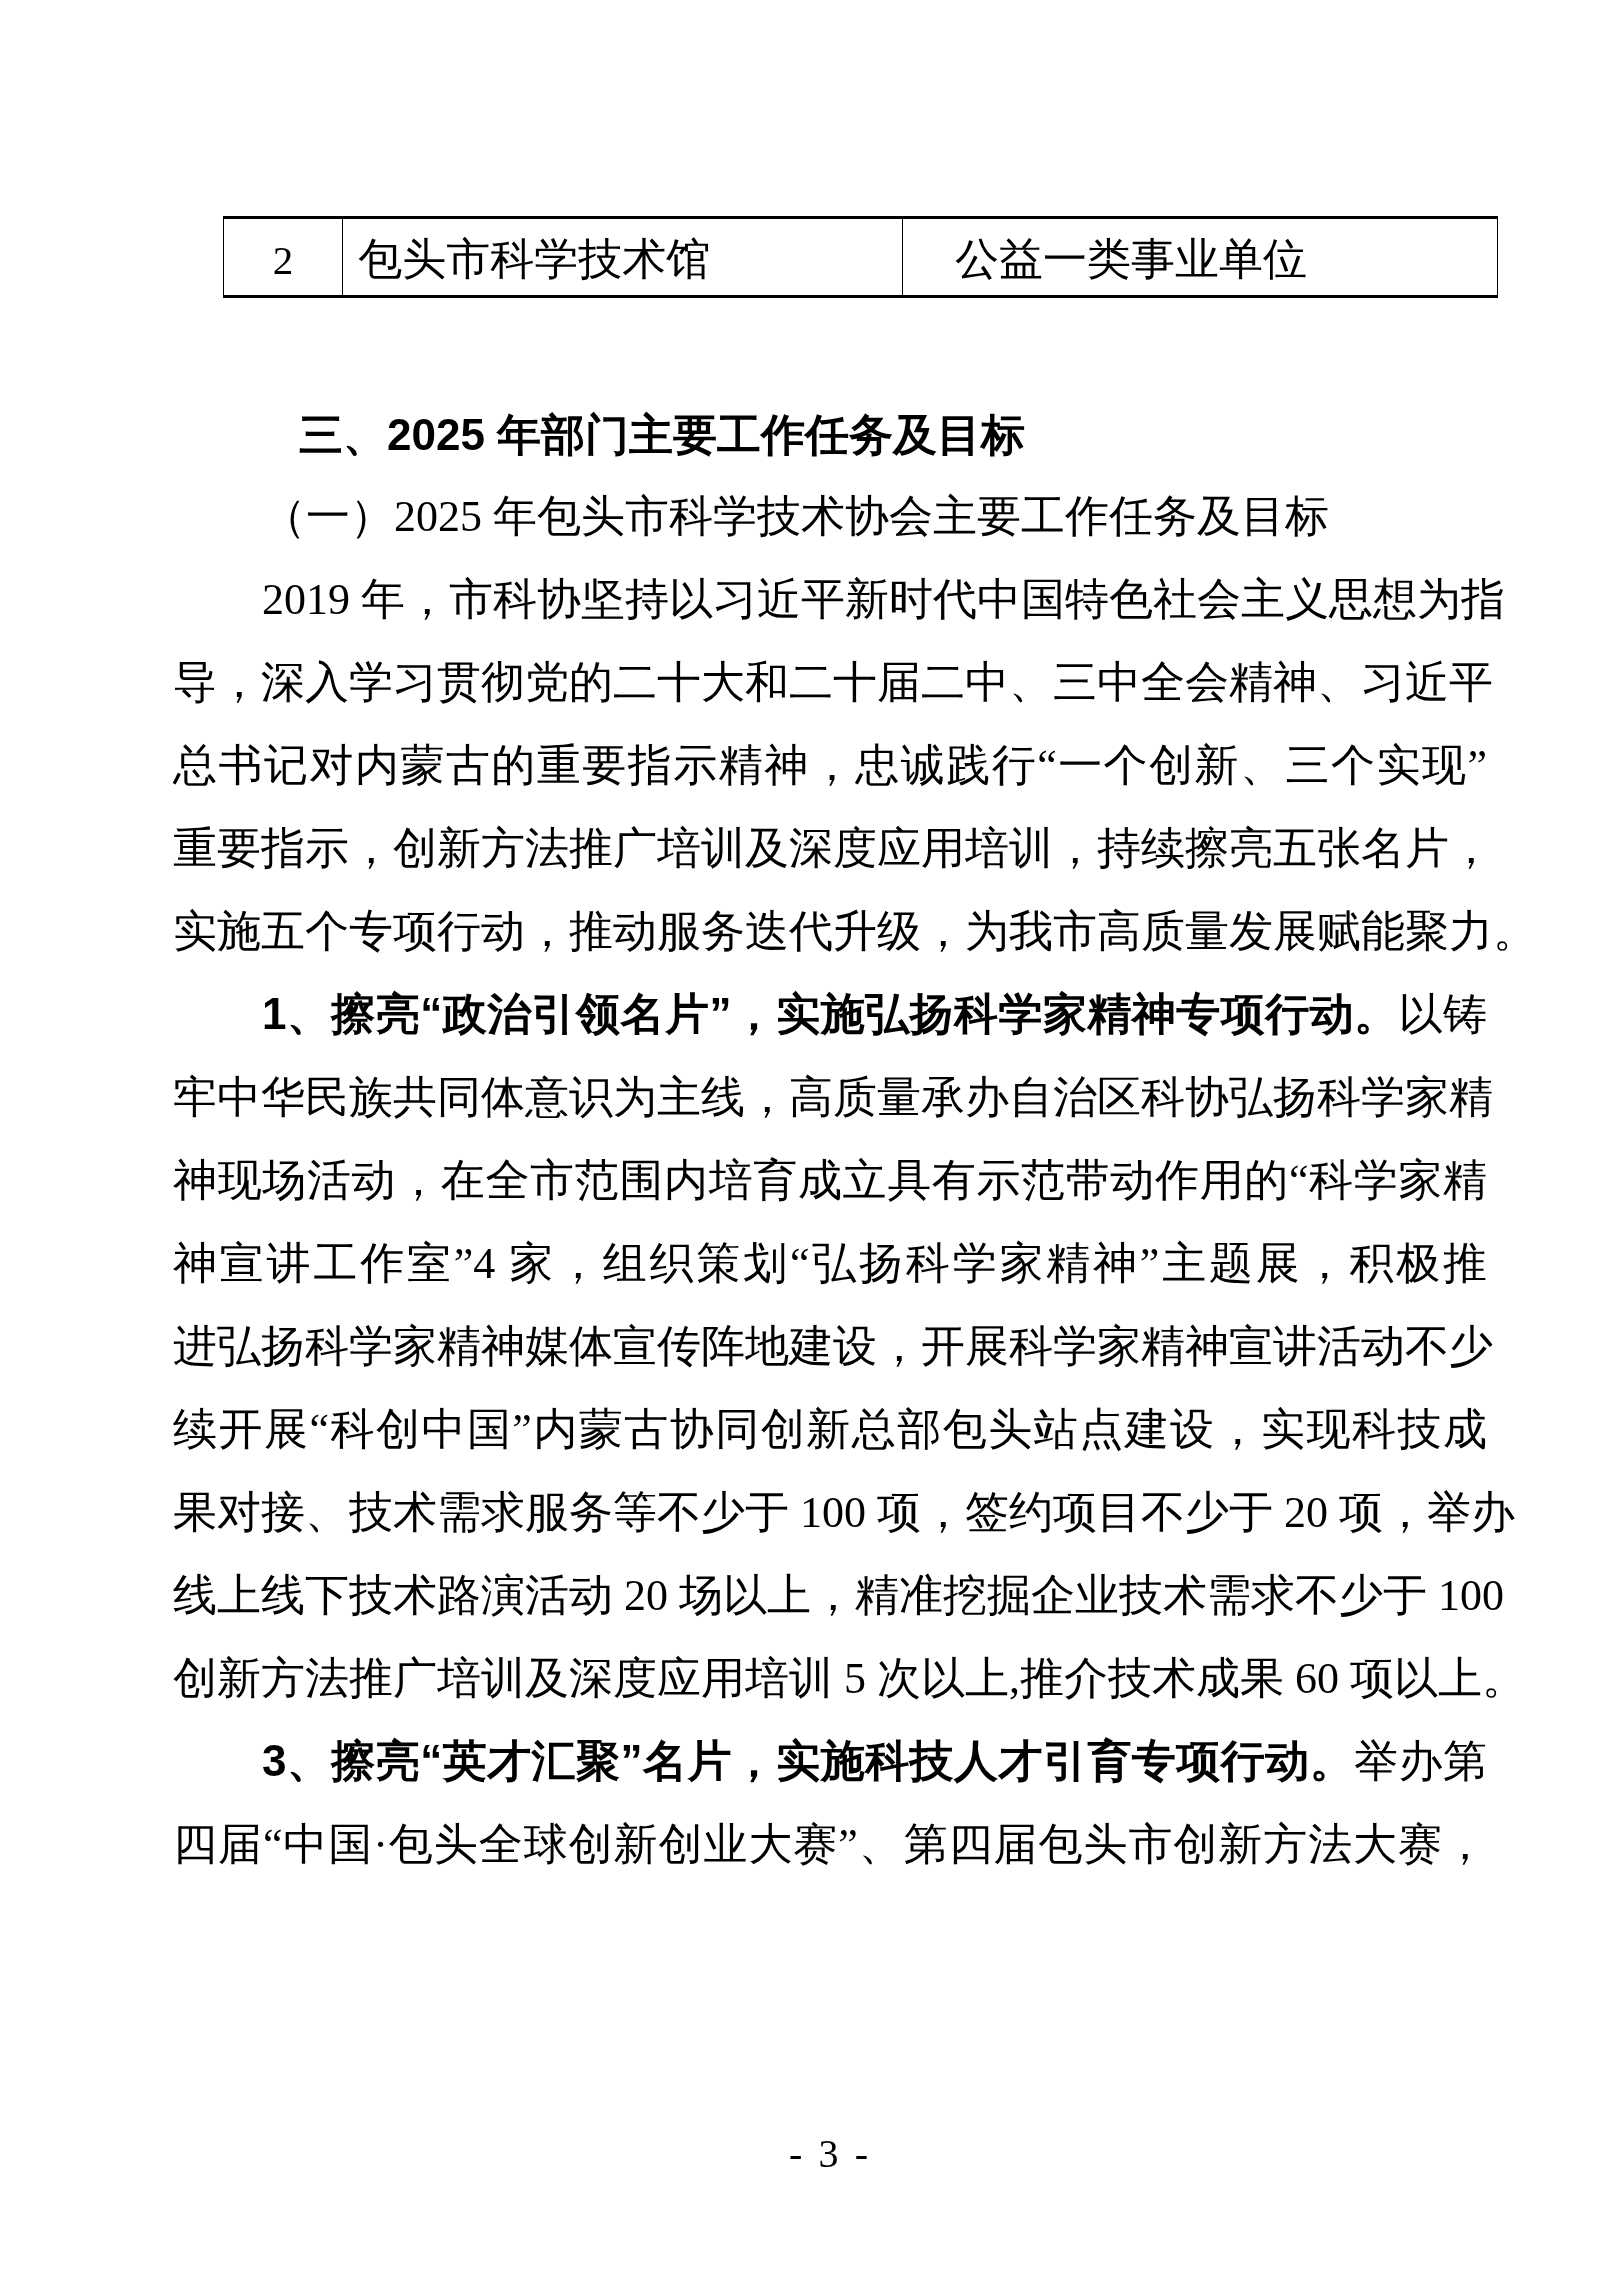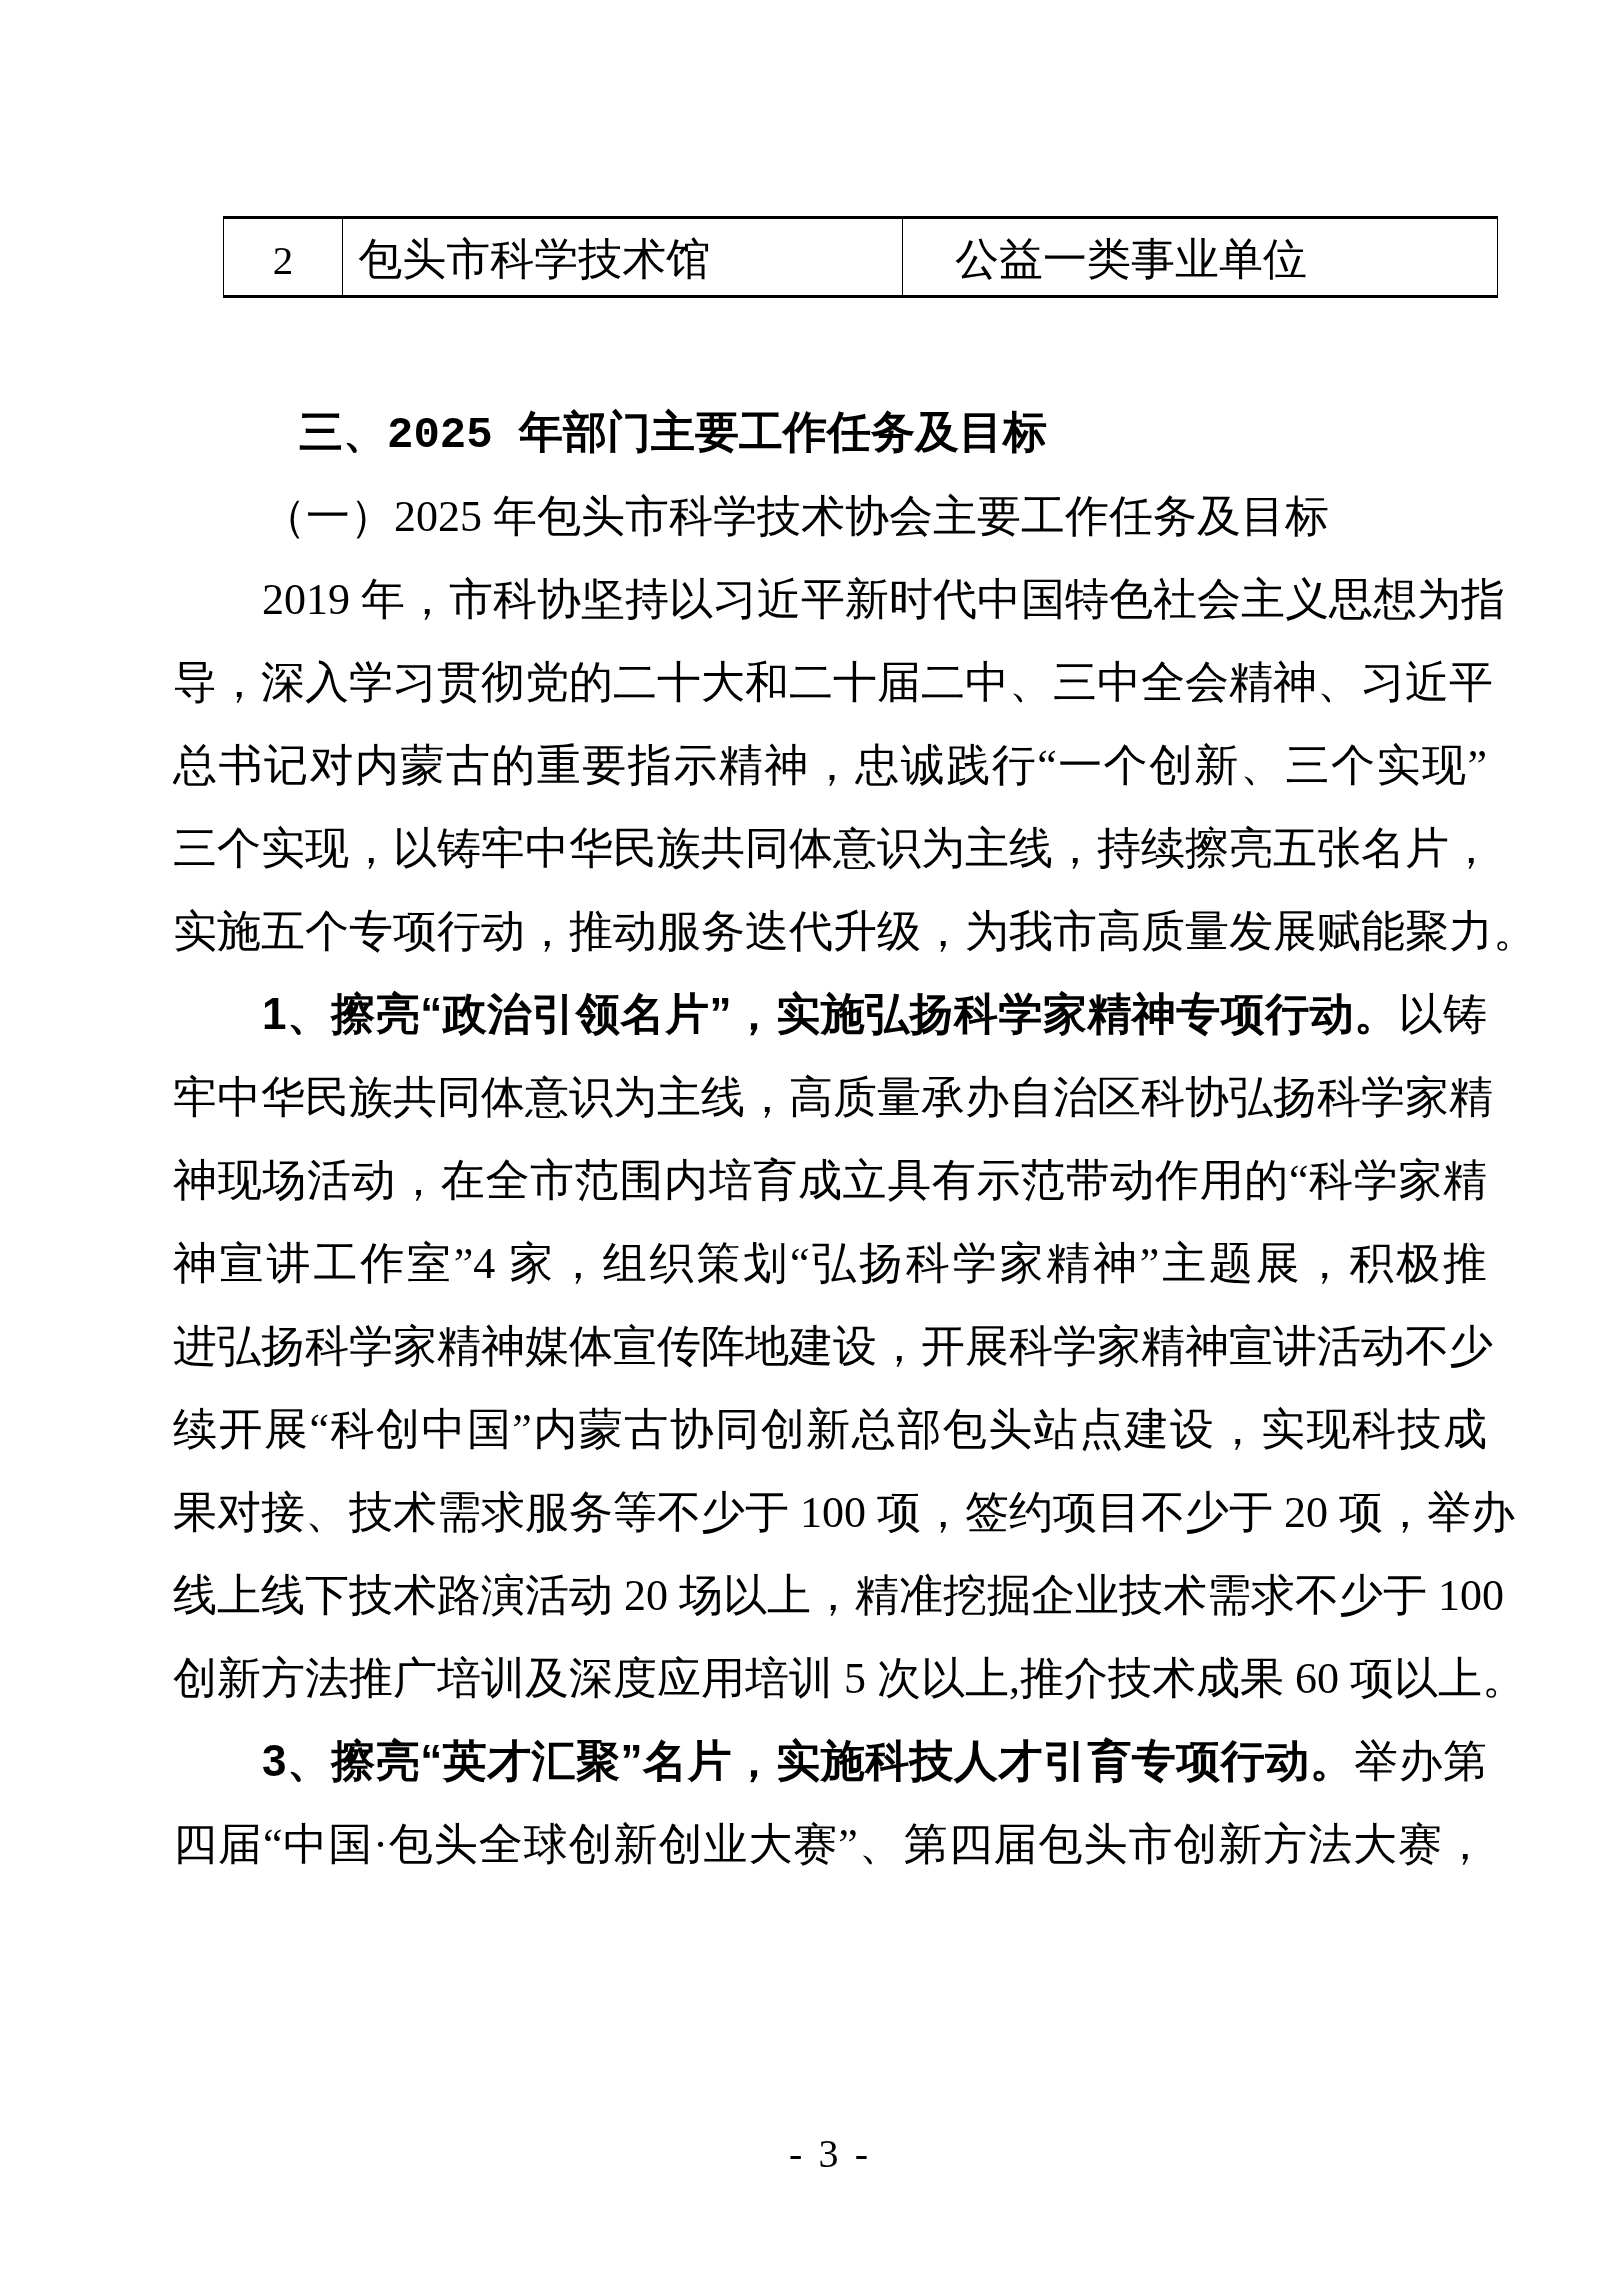--- a/index.html
+++ b/index.html
@@ -39,21 +39,21 @@
   }
   .line{
     white-space:nowrap;
     text-align:justify;
     text-align-last:justify;
     text-justify:inter-character;
   }
   .line.short{text-align:left;text-align-last:left;}
   .line.indent{text-indent:89px;}
   .heading{
-    font-family:Liberation Mono, monospace;
+    font-family:Liberation Sans, sans-serif;
     font-weight:700;
     padding-left:126px;
     text-align:right;text-align-last:left;
     white-space:nowrap;
   }
   .subheading{
     text-indent:89px;
     text-align:left;text-align-last:left;
     white-space:nowrap;
   }
@@ -86,21 +86,21 @@
     </div>
   </div>
 
   <div class="content">
     <div class="heading">三、2025 年部门主要工作任务及目标</div>
     <div class="subheading">（一）2025 年包头市科学技术协会主要工作任务及目标</div>
 
     <div class="line indent"><b></b><span>2019 年，市科协坚持以习近平新时代中国特色社会主义思想为指</span></div>
     <div class="line"><b></b><span>导，深入学习贯彻党的二十大和二十届二中、三中全会精神、习近平</span></div>
     <div class="line"><b></b><span>总书记对内蒙古的重要指示精神，忠诚践行“一个创新、三个实现”</span></div>
-    <div class="line"><b></b><span>三个实现，以铸牢中华民族共同体意识为主线，持续擦亮五张名片，</span></div>
+    <div class="line"><b></b><span>重要指示，创新方法推广培训及深度应用培训，持续擦亮五张名片，</span></div>
     <div class="line"><b></b><span>实施五个专项行动，推动服务迭代升级，为我市高质量发展赋能聚力。</span></div>
     <div class="line indent"><b>1、擦亮“政治引领名片”，实施弘扬科学家精神专项行动。</b><span>以铸</span></div>
     <div class="line"><b></b><span>牢中华民族共同体意识为主线，高质量承办自治区科协弘扬科学家精</span></div>
     <div class="line"><b></b><span>神现场活动，在全市范围内培育成立具有示范带动作用的“科学家精</span></div>
     <div class="line"><b></b><span>神宣讲工作室”4 家，组织策划“弘扬科学家精神”主题展，积极推</span></div>
     <div class="line"><b></b><span>进弘扬科学家精神媒体宣传阵地建设，开展科学家精神宣讲活动不少</span></div>
     <div class="line"><b></b><span>续开展“科创中国”内蒙古协同创新总部包头站点建设，实现科技成</span></div>
     <div class="line"><b></b><span>果对接、技术需求服务等不少于 100 项，签约项目不少于 20 项，举办</span></div>
     <div class="line"><b></b><span>线上线下技术路演活动 20 场以上，精准挖掘企业技术需求不少于 100</span></div>
     <div class="line"><b></b><span>创新方法推广培训及深度应用培训 5 次以上,推介技术成果 60 项以上。</span></div>

